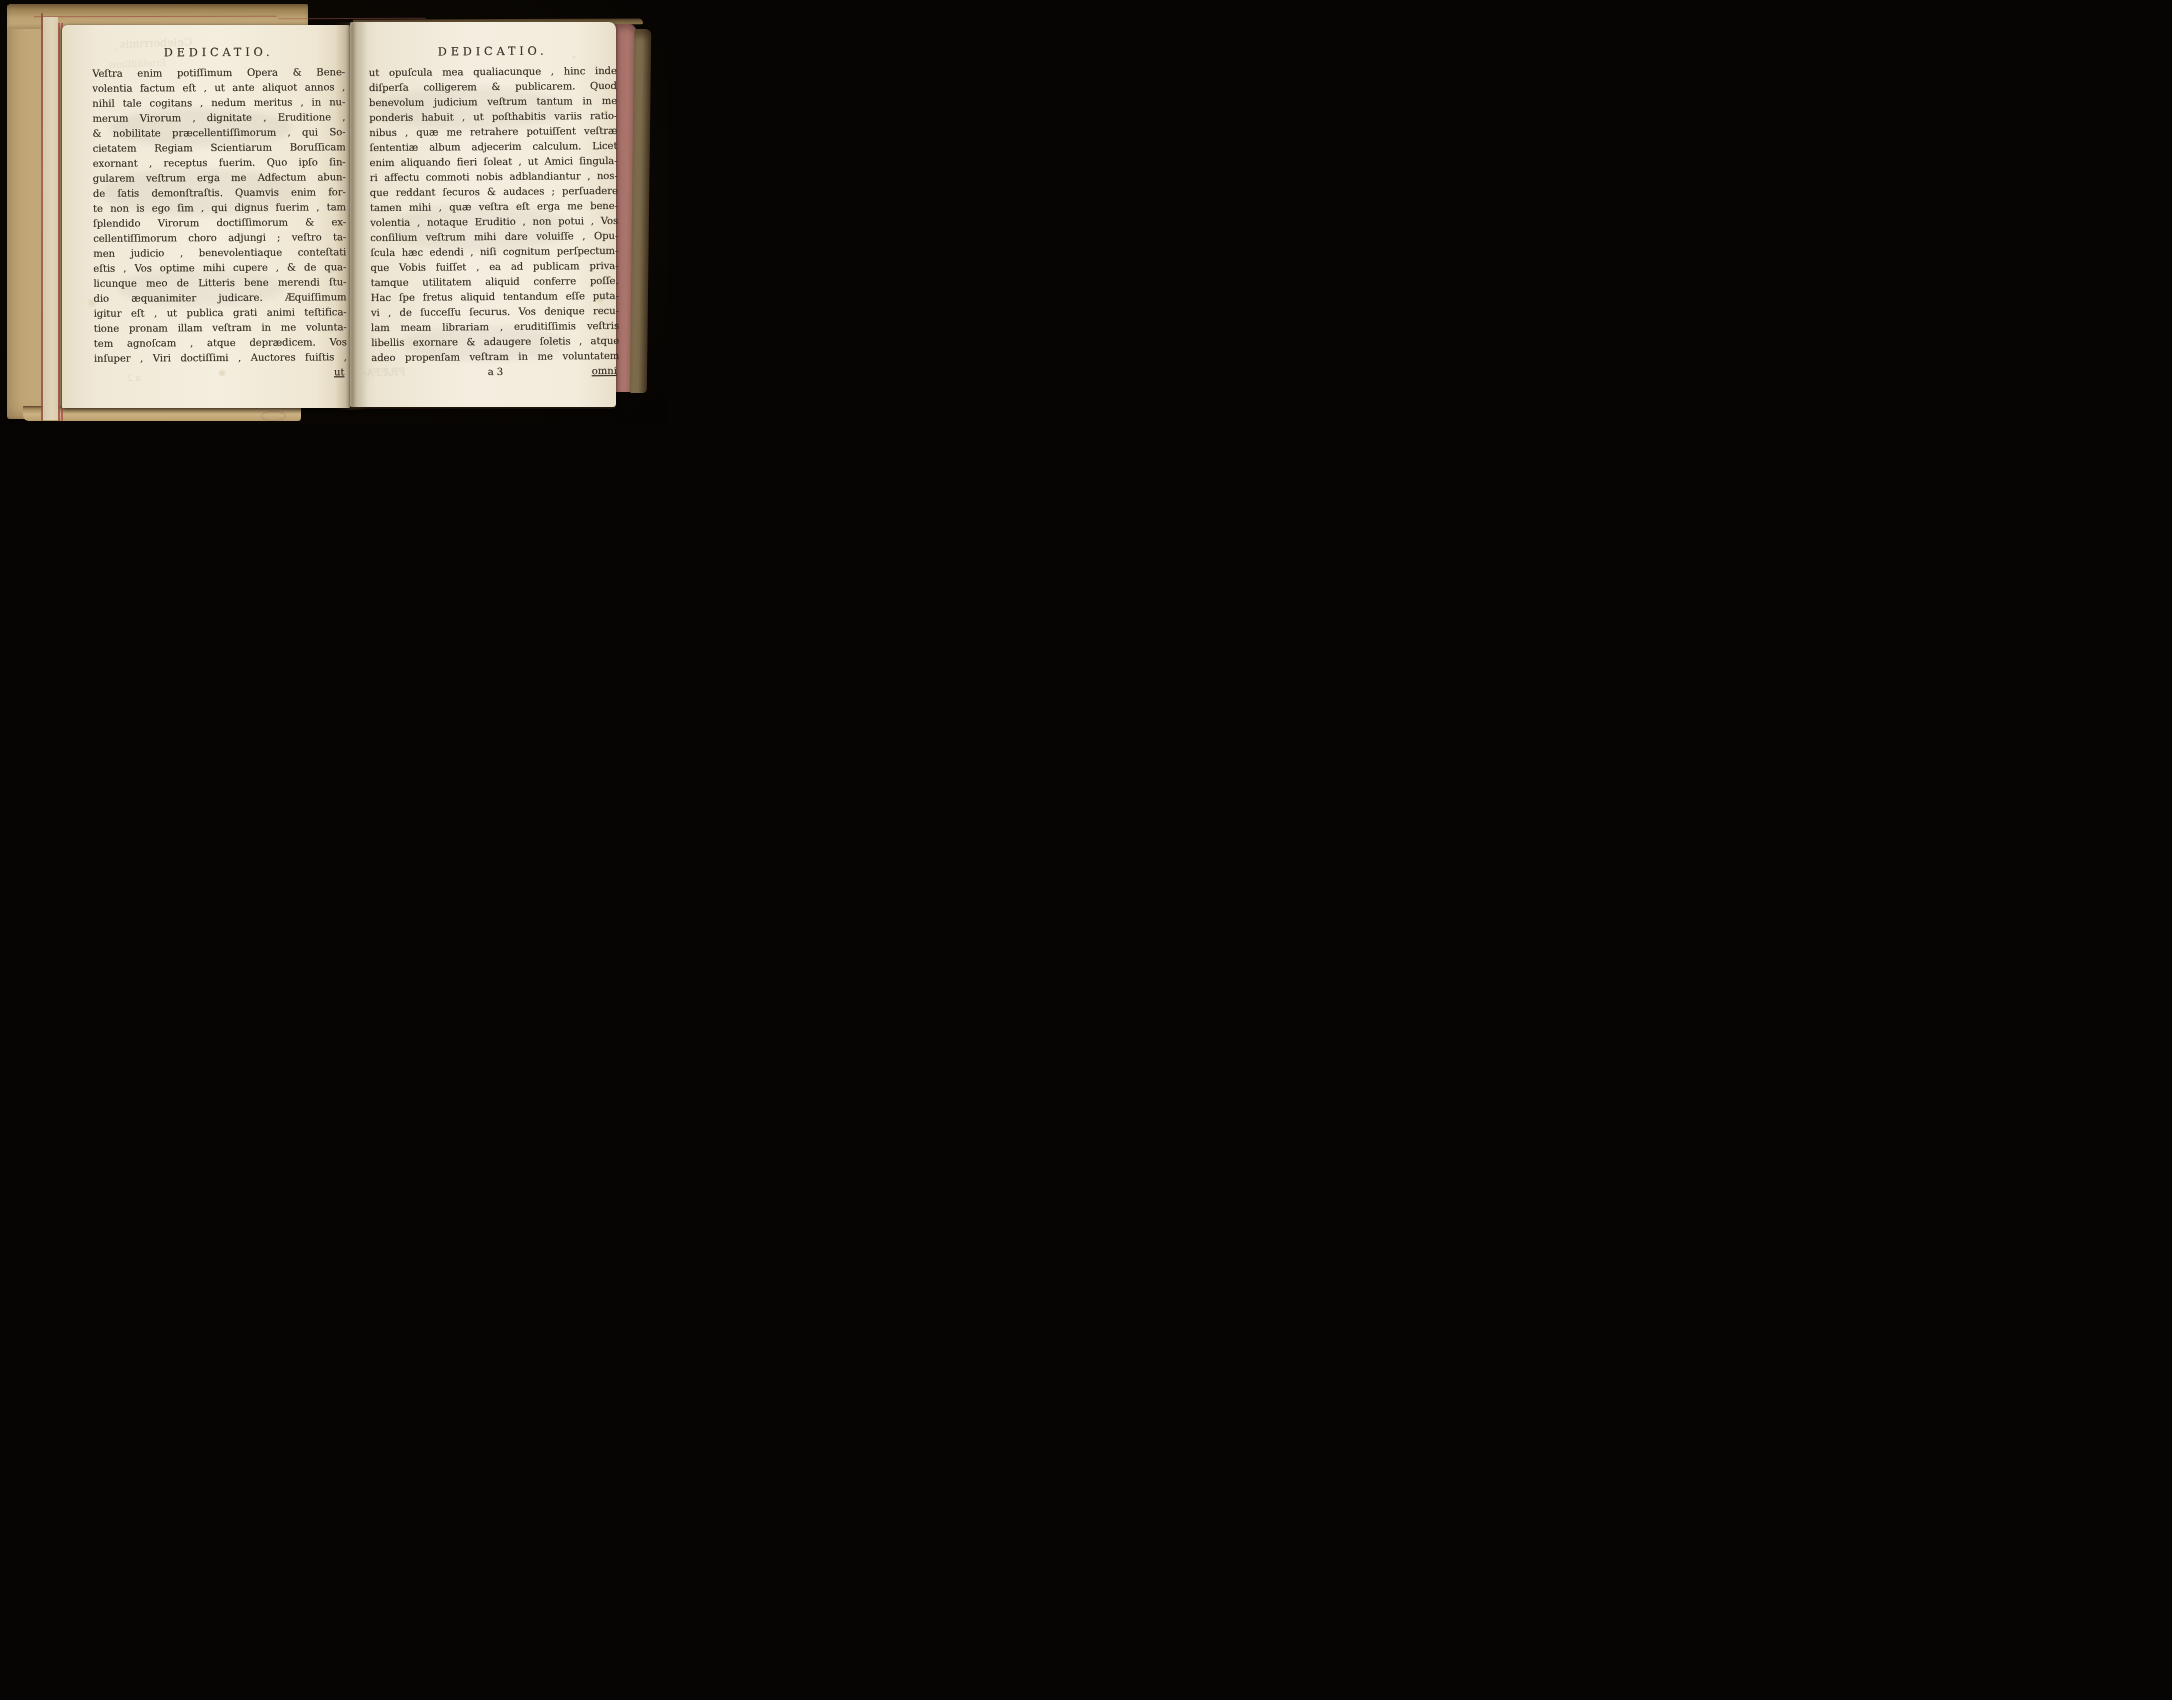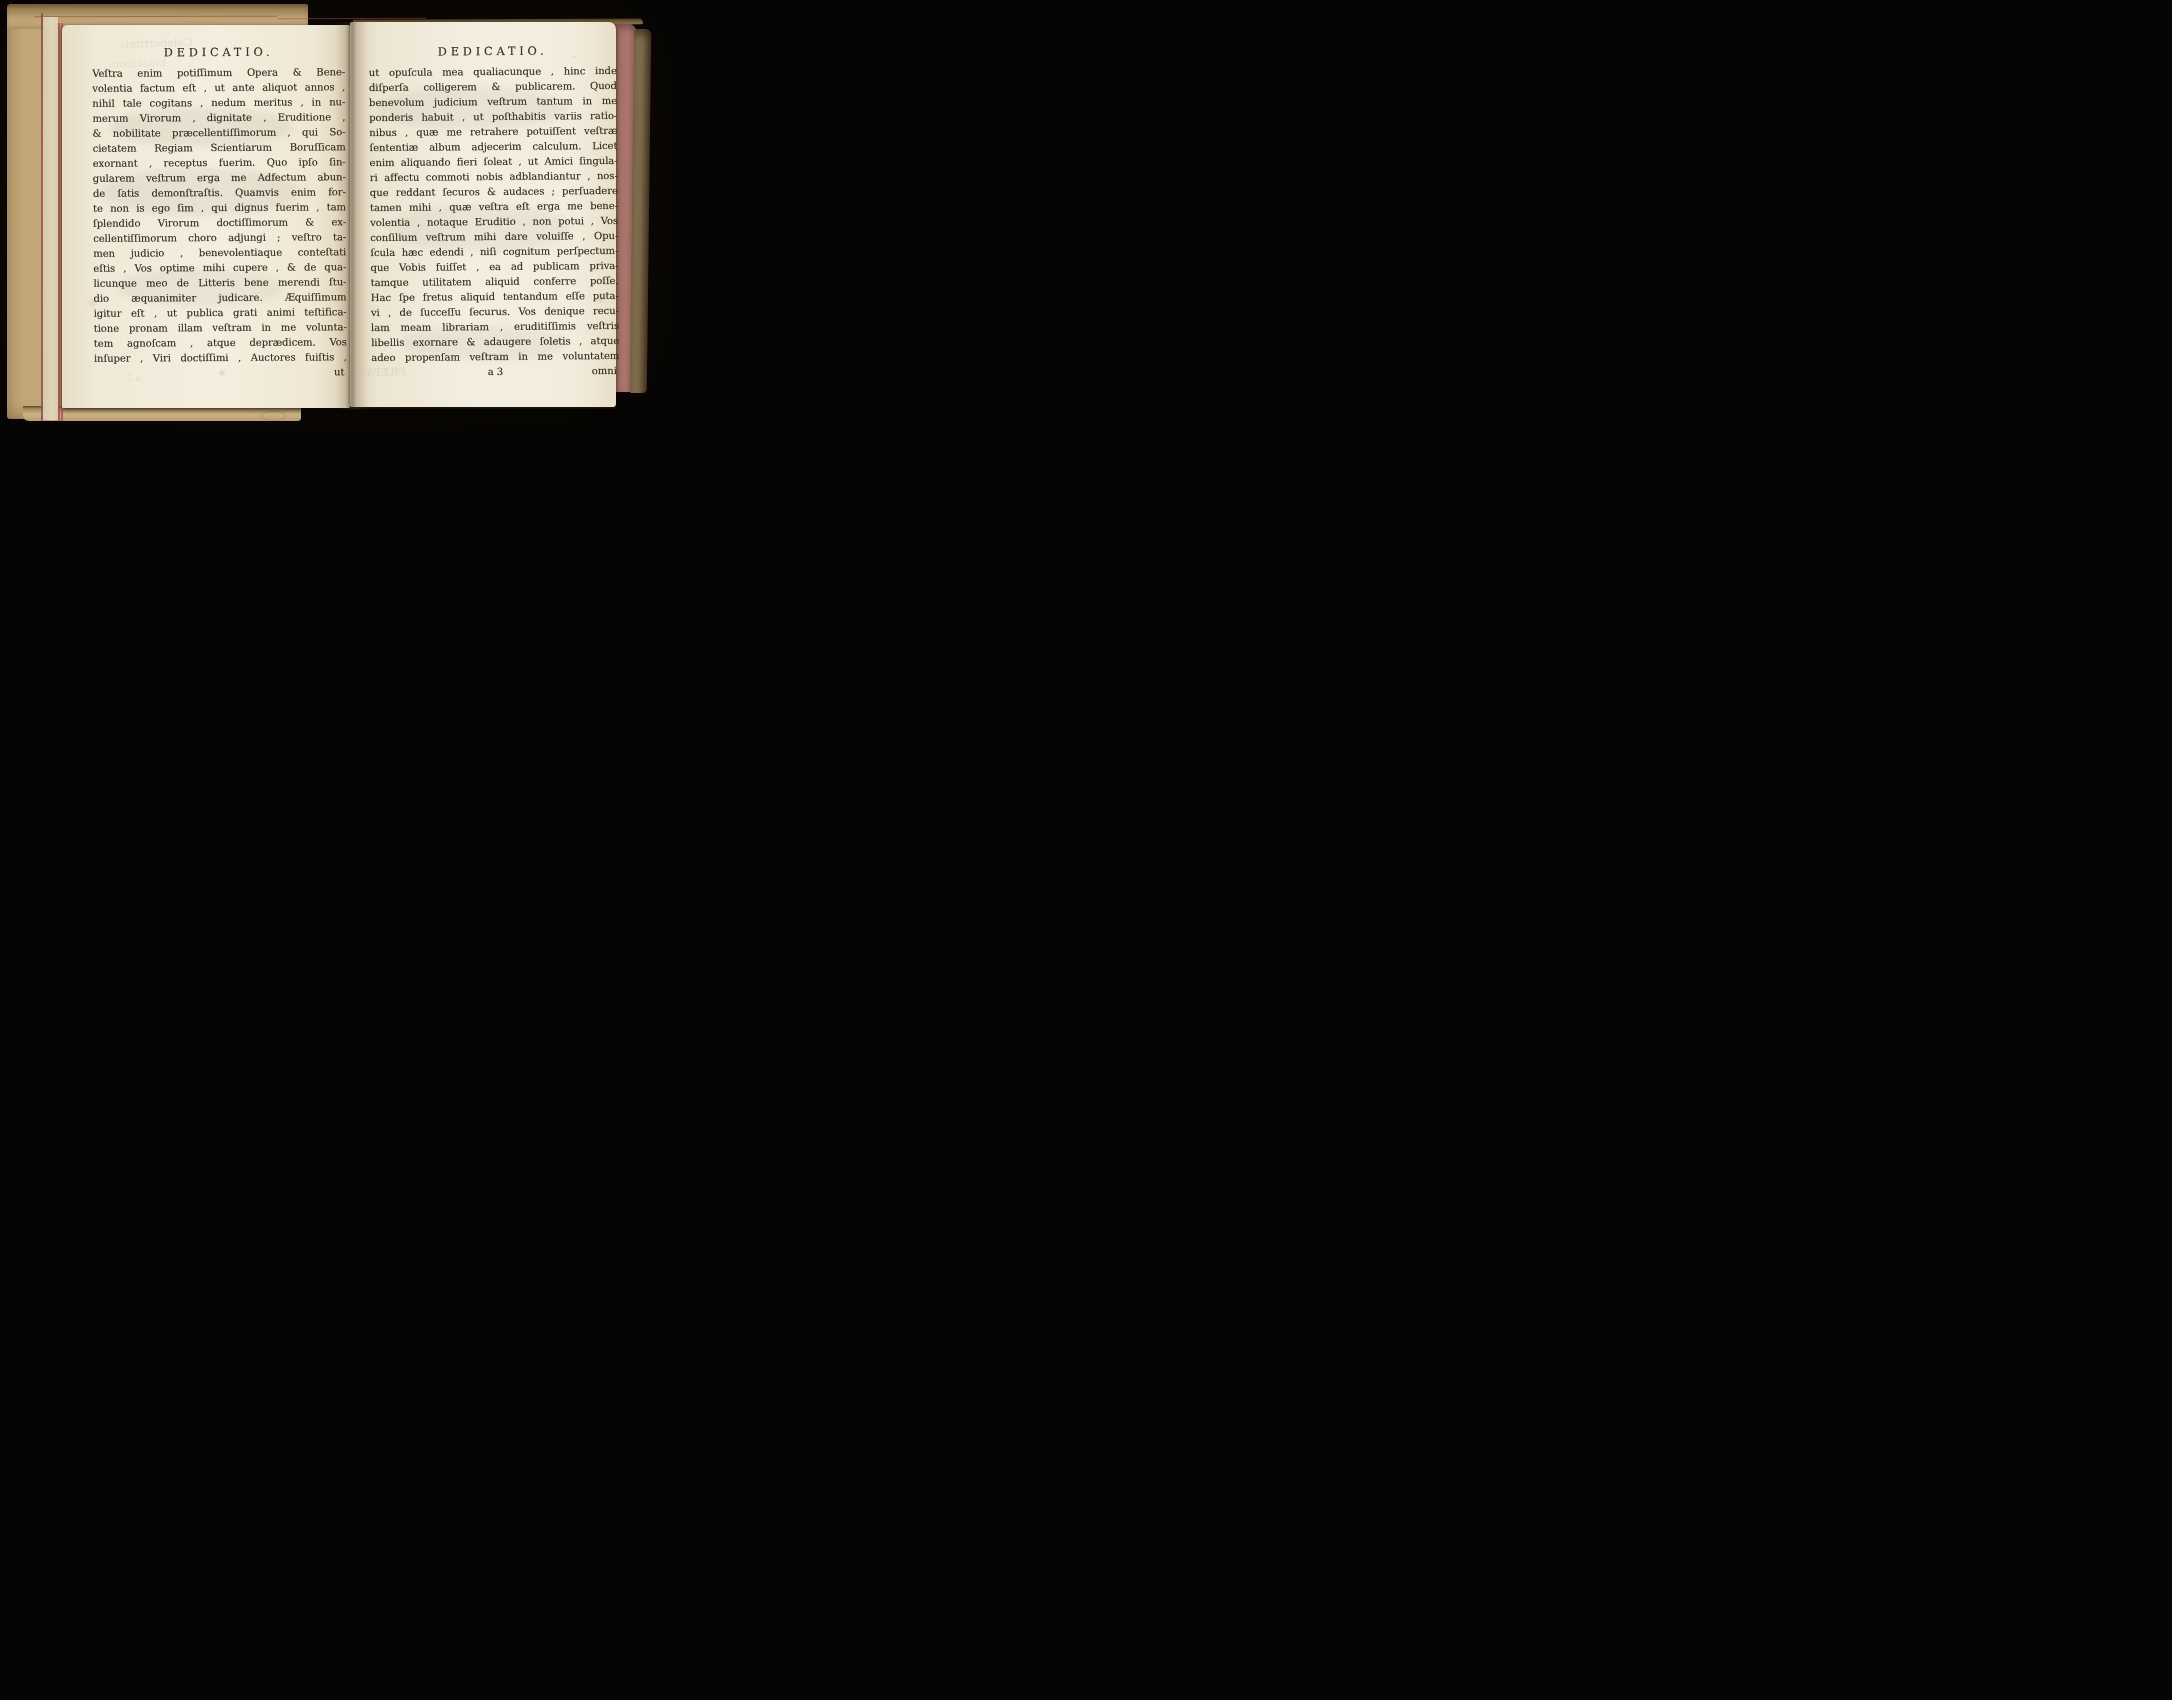--- a/index.html
+++ b/index.html
@@ -94,21 +94,21 @@
     height:22.6px;line-height:22.6px;text-align:center;
     font-size:11.3px;letter-spacing:.34em;color:#3a332a;
     text-shadow:0.2px 0.2px 0.3px rgba(45,35,18,.45);
   }
   .line{
     height:15px;line-height:15px;font-size:10px;letter-spacing:-0.04px;
     text-align:justify;text-align-last:justify;overflow:hidden;
     text-shadow:0.2px 0.2px 0.2px rgba(45,35,18,.4);
   }
   .final-row{position:relative;height:15.6px;line-height:15.6px;font-size:10px;text-shadow:0.2px 0.2px 0.2px rgba(45,35,18,.4);}
-  .catchword{position:absolute;right:2.6px;top:0;}
+  .catchword{position:absolute;right:2.6px;top:0;text-decoration:underline;}
   .signature-mark{position:absolute;left:0;width:100%;text-align:center;top:0;}
   
   .ghost{
     position:absolute;color:#6d6a55;transform:scaleX(-1) rotate(2deg);
     filter:blur(0.5px);pointer-events:none;font-size:10.4px;
   }
   .ghost-blob{position:absolute;filter:blur(3px);pointer-events:none;border-radius:50%;}
 </style>
 </head>
 <body>

